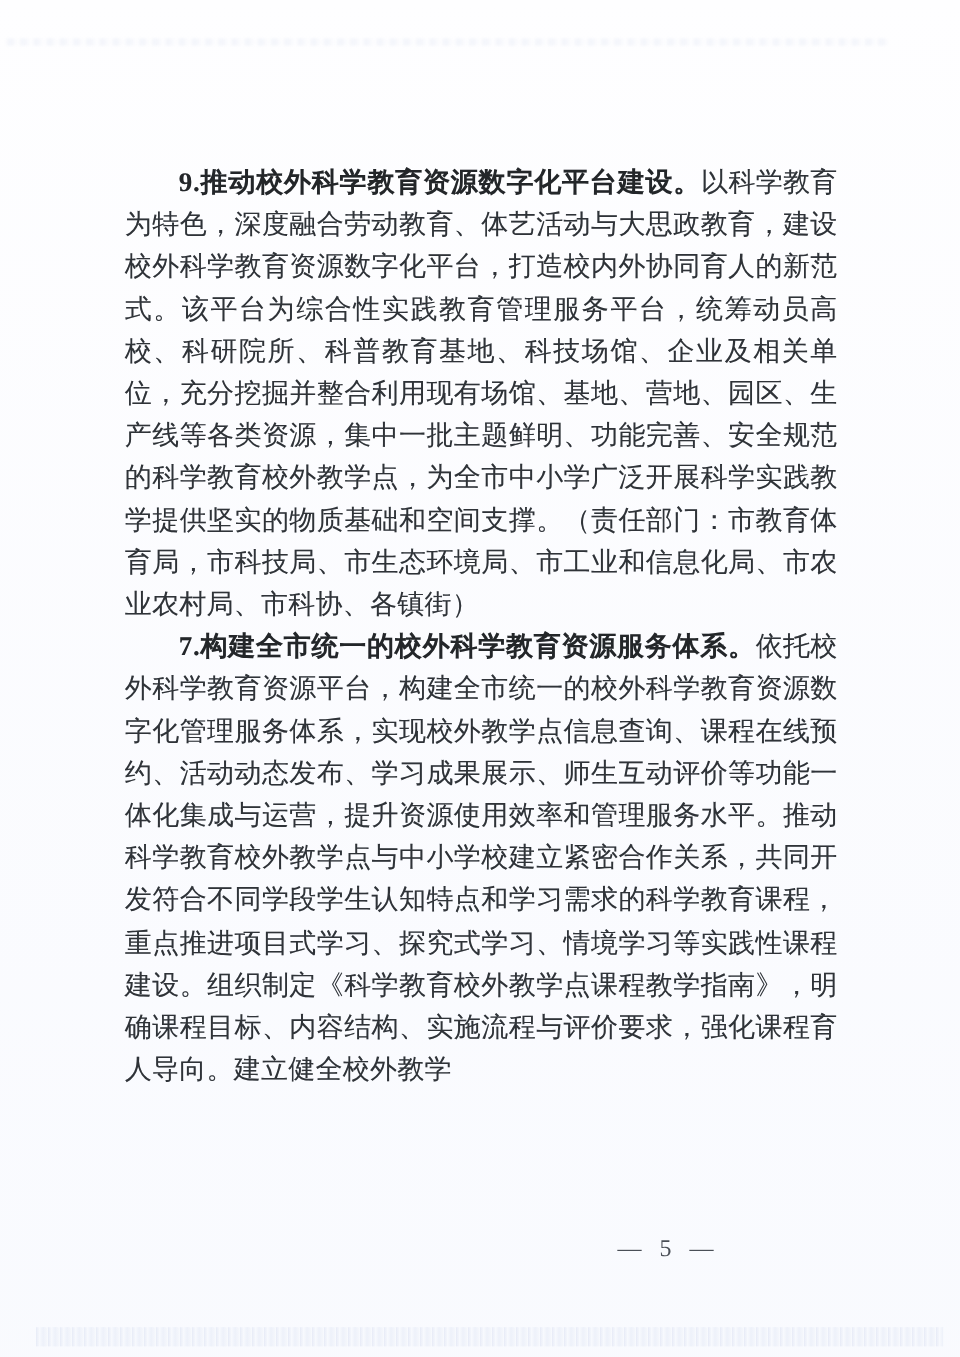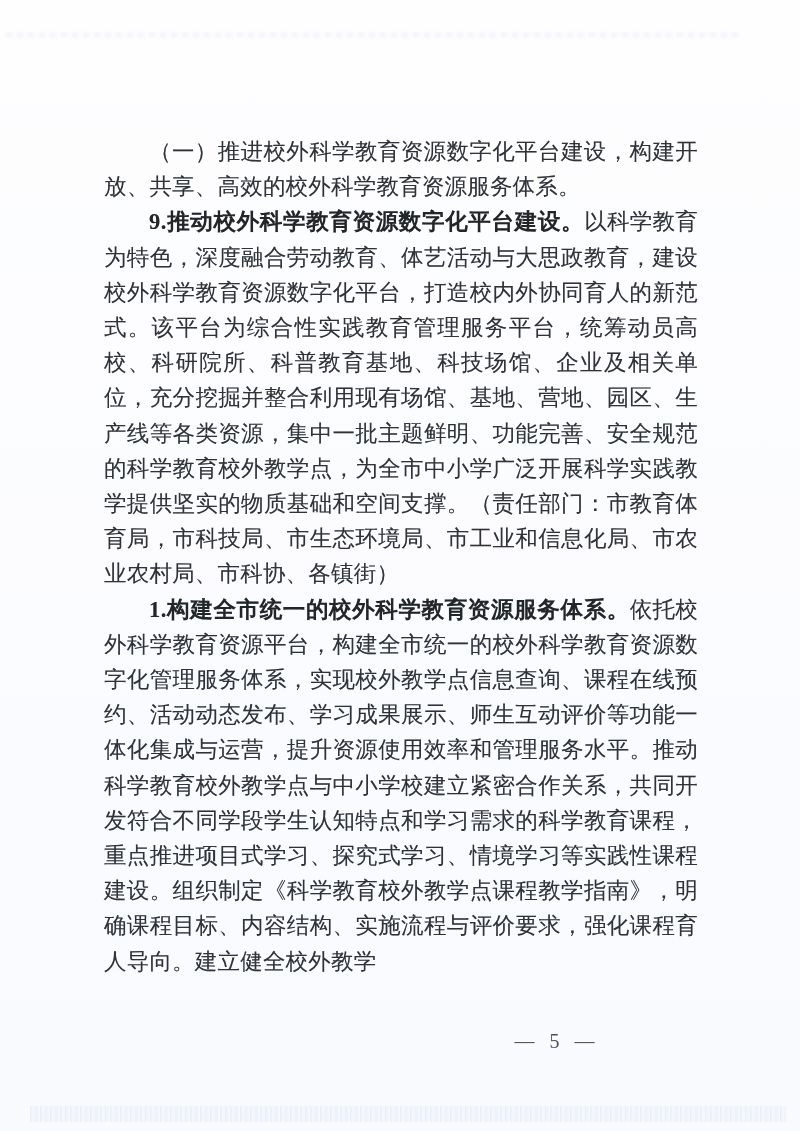--- a/index.html
+++ b/index.html
@@ -117,25 +117,24 @@
 </head>
 <body>
 
 <div class="page">
 
   <div class="scan-tint"></div>
   <div class="scan-top-noise"></div>
 
   <div class="text-column">
 
-    <p class="para">（一）推进校外科学教育资源数字化平台建设，构建开放、共享、高效的校外科学教育资源服务体系。</p>
 
     <p class="para"><span class="run-bold">9.推动校外科学教育资源数字化平台建设。</span><span>以科学教育为特色，深度融合劳动教育、体艺活动与大思政教育，建设校外科学教育资源数字化平台，打造校内外协同育人的新范式。该平台为综合性实践教育管理服务平台，统筹动员高校、科研院所、科普教育基地、科技场馆、企业及相关单位，充分挖掘并整合利用现有场馆、基地、营地、园区、生产线等各类资源，集中一批主题鲜明、功能完善、安全规范的科学教育校外教学点，为全市中小学广泛开展科学实践教学提供坚实的物质基础和空间支撑。（责任部门：市教育体育局，市科技局、市生态环境局、市工业和信息化局、市农业农村局、市科协、各镇街）</span></p>
 
-    <p class="para"><span class="run-bold">1.构建全市统一的校外科学教育资源服务体系。</span><span>依托校外科学教育资源平台，构建全市统一的校外科学教育资源数字化管理服务体系，实现校外教学点信息查询、课程在线预约、活动动态发布、学习成果展示、师生互动评价等功能一体化集成与运营，提升资源使用效率和管理服务水平。推动科学教育校外教学点与中小学校建立紧密合作关系，共同开发符合不同学段学生认知特点和学习需求的科学教育课程，重点推进项目式学习、探究式学习、情境学习等实践性课程建设。组织制定《科学教育校外教学点课程教学指南》，明确课程目标、内容结构、实施流程与评价要求，强化课程育人导向。建立健全校外教学</span></p>
+    <p class="para"><span class="run-bold">7.构建全市统一的校外科学教育资源服务体系。</span><span>依托校外科学教育资源平台，构建全市统一的校外科学教育资源数字化管理服务体系，实现校外教学点信息查询、课程在线预约、活动动态发布、学习成果展示、师生互动评价等功能一体化集成与运营，提升资源使用效率和管理服务水平。推动科学教育校外教学点与中小学校建立紧密合作关系，共同开发符合不同学段学生认知特点和学习需求的科学教育课程，重点推进项目式学习、探究式学习、情境学习等实践性课程建设。组织制定《科学教育校外教学点课程教学指南》，明确课程目标、内容结构、实施流程与评价要求，强化课程育人导向。建立健全校外教学</span></p>
 
   </div>
 
   <div class="page-number">
     <span class="pn-inner">— 5 —</span>
   </div>
 
   <div class="scan-bottom-noise"></div>
 
 </div>

